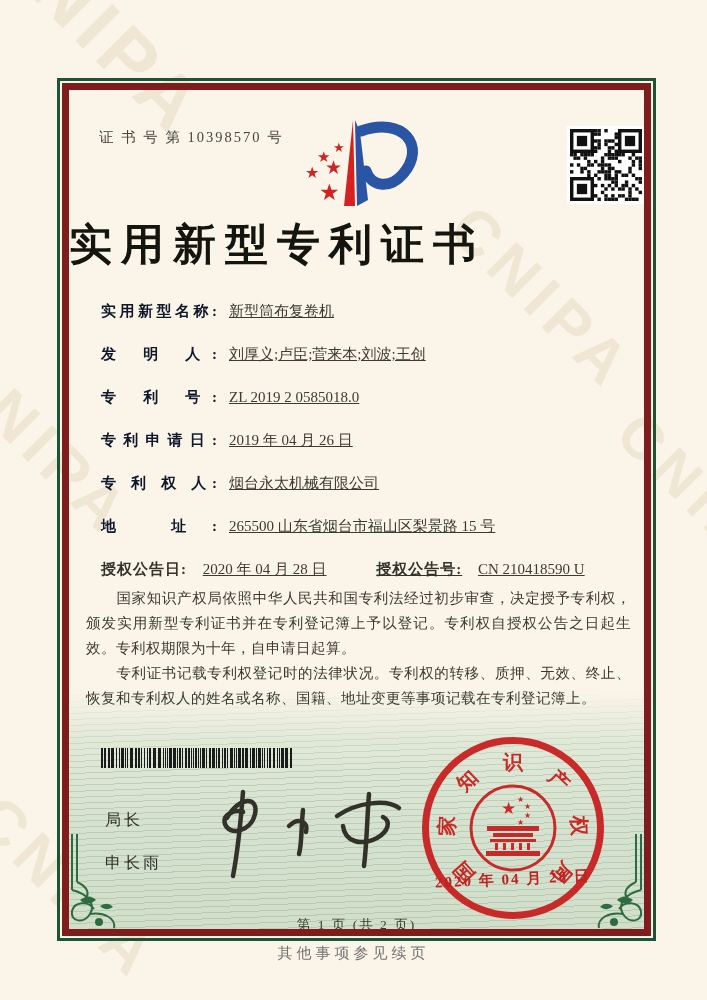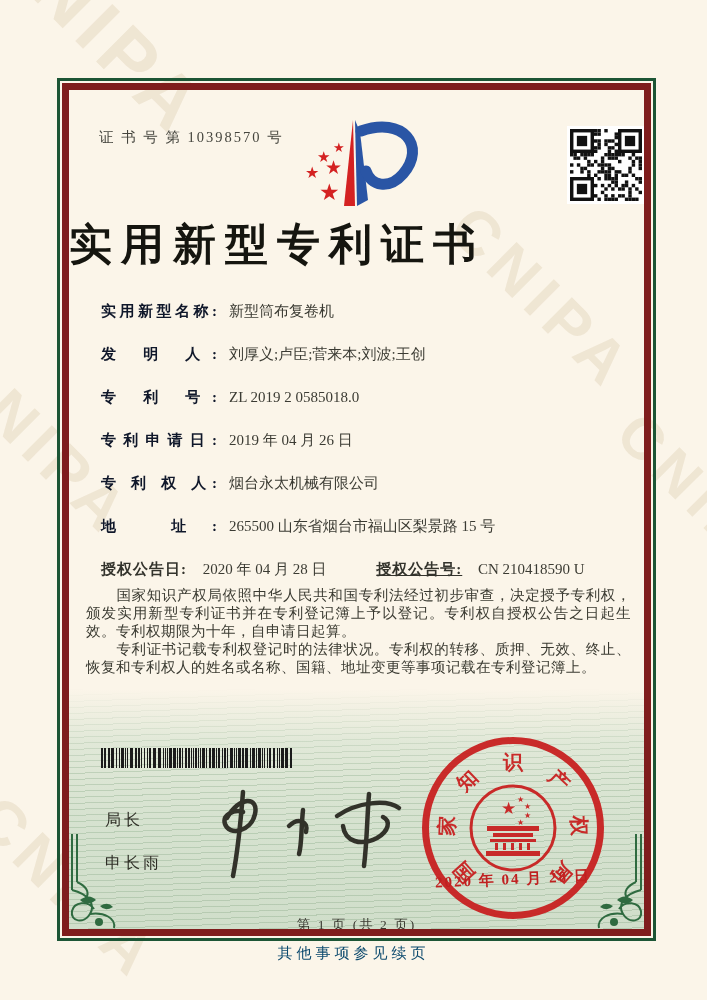--- a/index.html
+++ b/index.html
@@ -61,27 +61,27 @@
     font-size:43px;font-weight:bold;letter-spacing:9px;color:#15150f;
   }
   
   .fields{position:absolute;left:32px;right:26px;top:210px;font-size:15px;}
   .frow{margin-bottom:20px;line-height:23px;white-space:nowrap;}
   .flabel{
     display:inline-block;width:116px;
     text-align:justify;text-align-last:justify;
     font-weight:600;color:#0f172a;vertical-align:top;
   }
-  .fvalue{margin-left:12px;color:#3b3b33;}
+  .fvalue{margin-left:12px;color:#3b3b33;text-decoration:underline;}
   .grant2{margin-left:46px;text-decoration:underline;}
   .glabel{font-weight:600;letter-spacing:1px;}
   
   .paras{
     position:absolute;left:17px;right:13px;top:496px;
-    font-size:14.5px;line-height:18px;color:#3a3a31;
+    font-size:14.5px;line-height:25px;color:#3a3a31;
     text-align:justify;letter-spacing:0.5px;
   }
   .paras p{margin:0;text-indent:2.1em;}
   
   .barcode{position:absolute;left:32px;top:658px;width:192px;height:20px;}
   .signer-title{position:absolute;left:36px;top:720px;font-size:16px;letter-spacing:3px;color:#2e2e26;}
   .signer-name{position:absolute;left:36px;top:755px;font-size:16px;letter-spacing:3px;color:#2e2e26;margin-top:8px;}
   .signature{position:absolute;left:118px;top:694px;width:250px;height:104px;}
   
   .seal{position:absolute;left:350px;top:644px;width:188px;height:188px;opacity:0.93;}
@@ -109,21 +109,21 @@
     position:absolute;left:0;right:0;top:826px;text-align:center;
     font-size:13.5px;letter-spacing:2px;color:#3a3a31;
   }
   
   .orn{position:absolute;bottom:-3px;}
   .orn-l{left:-3px;}
   .orn-r{right:-3px;transform:scaleX(-1);}
   
   .footer-note{
     position:absolute;left:0;right:0;top:944px;text-align:center;
-    font-size:15px;letter-spacing:4px;color:#0c4a6e;z-index:1;
+    font-size:15px;letter-spacing:4px;color:#737373;z-index:1;
   }
 </style>
 </head>
 <body>
 
 <div class="wm wm1">CNIPA</div>
 <div class="wm wm2">CNIPA</div>
 <div class="wm wm3">CNIPA</div>
 <div class="wm wm4">CNIPA</div>
 <div class="wm wm5">CNIPA</div>

